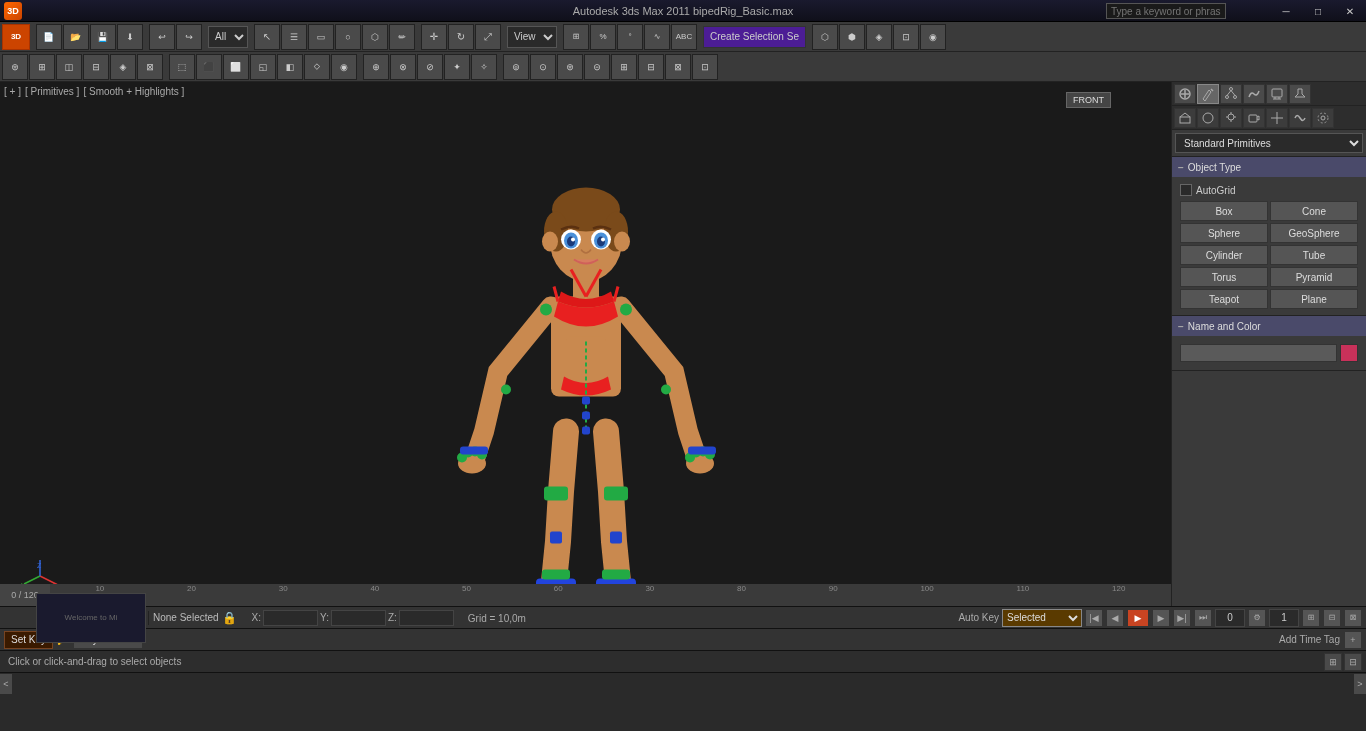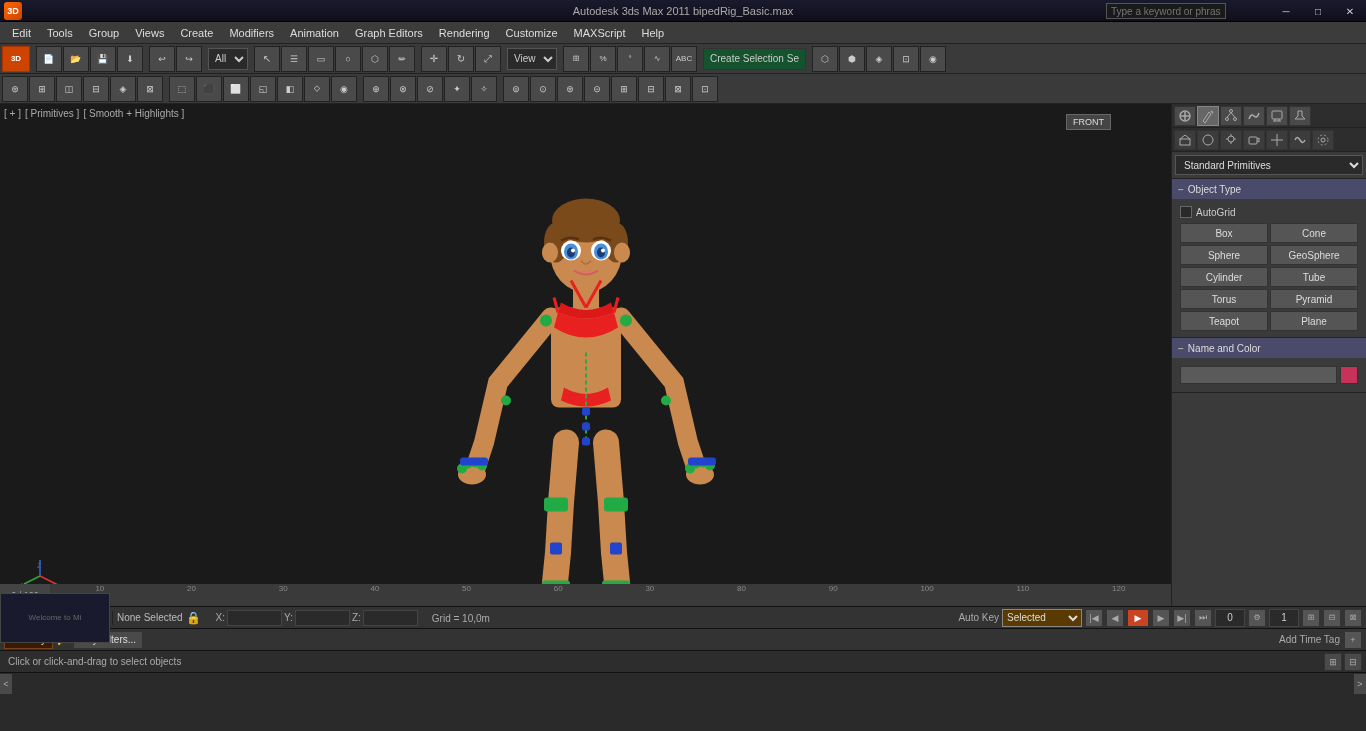--- a/index.html
+++ b/index.html
@@ -108,21 +108,21 @@
       background: #2a2a2a;
       border: 1px solid #555;
       color: #ccc;
       font-size: 10px;
       padding: 0 2px;
       cursor: pointer;
     }
     .tb-wide-btn {
       height: 22px;
       padding: 0 6px;
-      background: #14532d;
+      background: #4c1d95;
       border: 1px solid #333;
       color: #ccc;
       font-size: 10px;
       cursor: pointer;
       white-space: nowrap;
     }
 
     
     #viewport {
       flex: 1;
@@ -423,34 +423,20 @@
     <span>Autodesk 3ds Max 2011    bipedRig_Basic.max</span>
     <div class="win-controls">
       <div class="win-btn">─</div>
       <div class="win-btn">□</div>
       <div class="win-btn close">✕</div>
     </div>
 
     <input type="text" style="position: absolute; right: 140px; top: 3px; width: 120px; height: 16px; background: rgb(26, 26, 26); border: 1px solid rgb(85, 85, 85); color: rgb(170, 170, 170); font-size: 10px; padding: 0px 4px;" placeholder="Type a keyword or phrase">
   </div>
 
-  <div id="menu-bar">
-    <div class="menu-item">Edit</div>
-    <div class="menu-item">Tools</div>
-    <div class="menu-item">Group</div>
-    <div class="menu-item">Views</div>
-    <div class="menu-item">Create</div>
-    <div class="menu-item">Modifiers</div>
-    <div class="menu-item">Animation</div>
-    <div class="menu-item">Graph Editors</div>
-    <div class="menu-item">Rendering</div>
-    <div class="menu-item">Customize</div>
-    <div class="menu-item">MAXScript</div>
-    <div class="menu-item">Help</div>
-  </div>
 
   <div id="main-toolbar">
 
     <div style="width:28px;height:26px;background:#cc4400;border:1px solid #aa3300;display:flex;align-items:center;justify-content:center;cursor:pointer;flex-shrink:0;">
       <span style="font-size:8px;color:white;font-weight:bold;">3D</span>
     </div>
     <div class="tb-separator"></div>
 
     <div class="tb-btn" title="New">
         <span class="small-icon">📄</span>
@@ -909,21 +895,21 @@
             <div class="color-swatch" style="background:#c8315a;"></div>
           </div>
         </div>
       </div>
 
     </div>
   </div>
 
   <div style="height:88px;background:#2a2a2a;display:flex;flex-direction:column;">
 
-    <div style="height:22px;background:#333;display:flex;align-items:center;border-top:1px solid #111;">
+    <div style="height:22px;background:#333;display:flex;align-items:center;border-top:1px solid #111;padding-left:36px;">
 
       <div style="display:flex;align-items:center;gap:0;">
         <div id="welcome-panel">
           <span class="welcome-text">Welcome to Mi</span>
         </div>
         <div style="width:2px;"></div>
       </div>
 
       <div style="display:flex;align-items:center;padding:0 4px;border-left:1px solid #222;">
         <span style="font-size:10px;color:#bbb;">None Selected</span>

